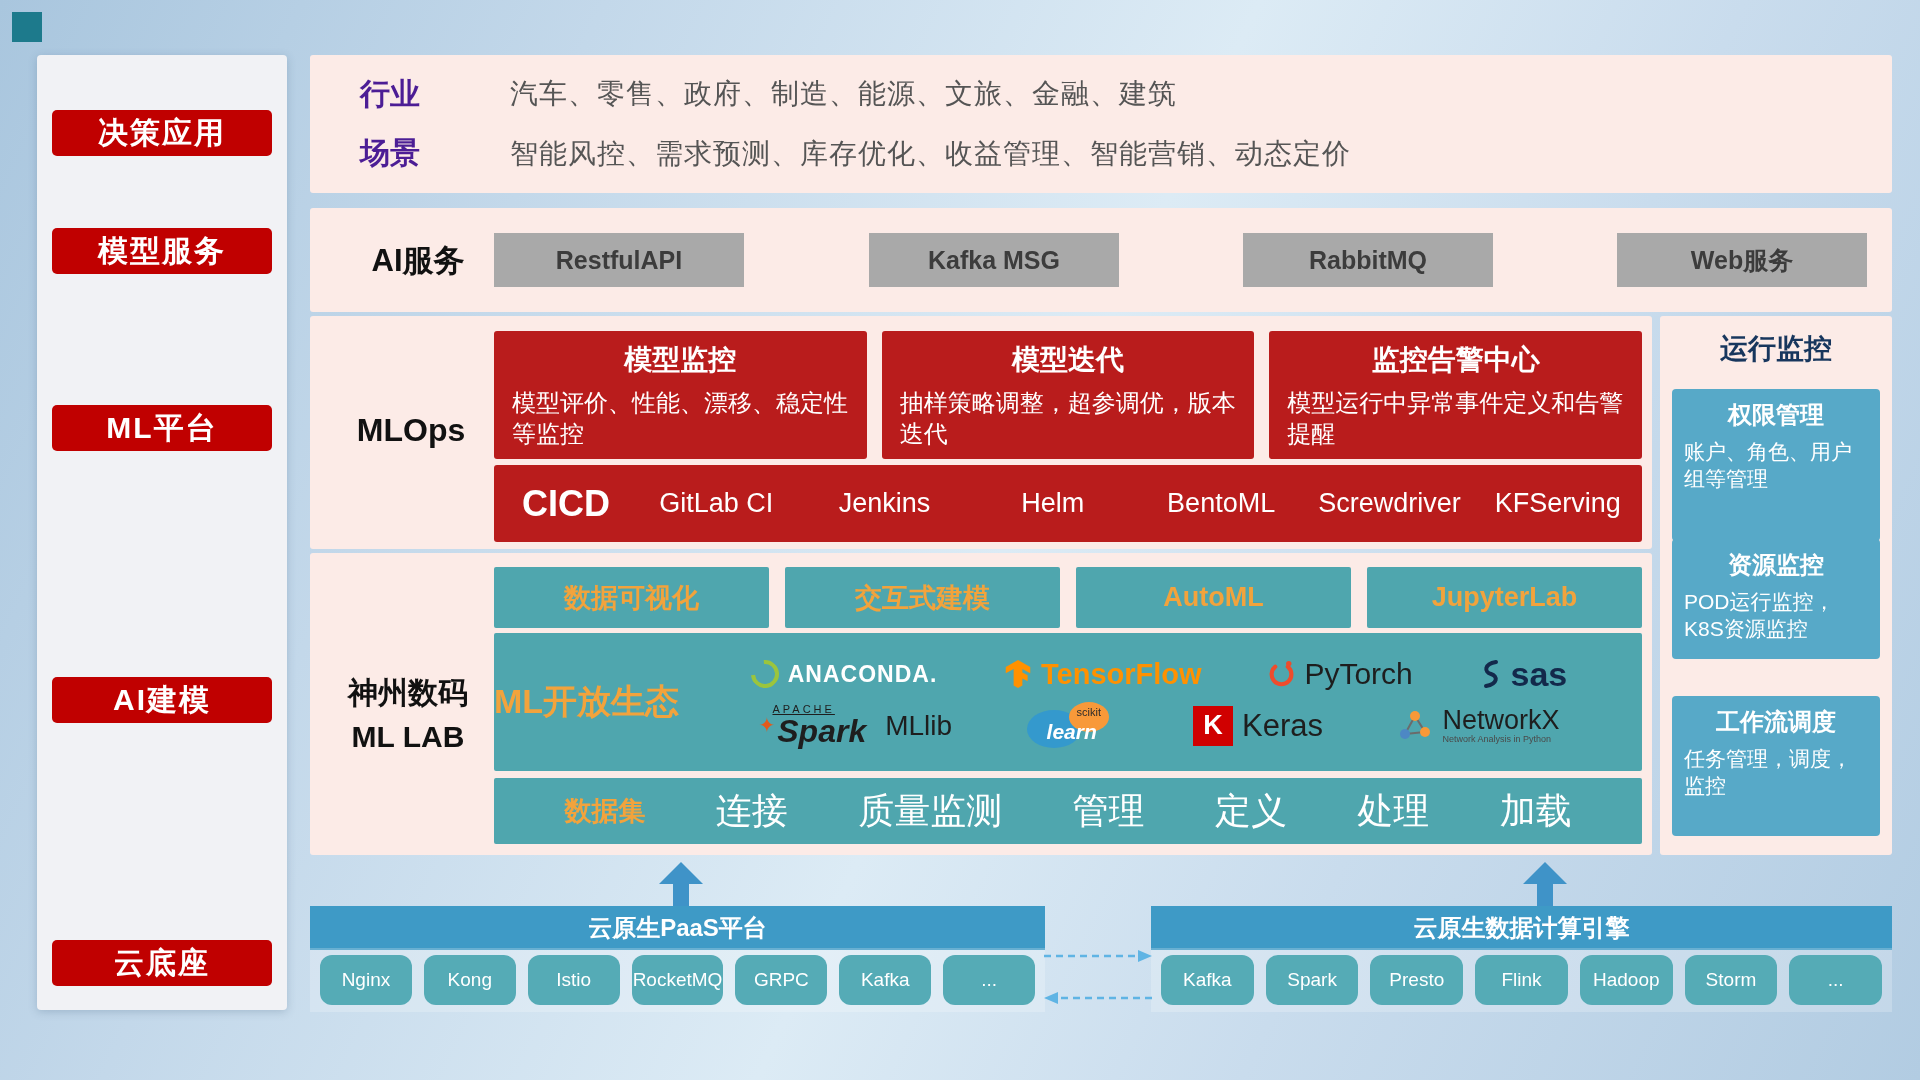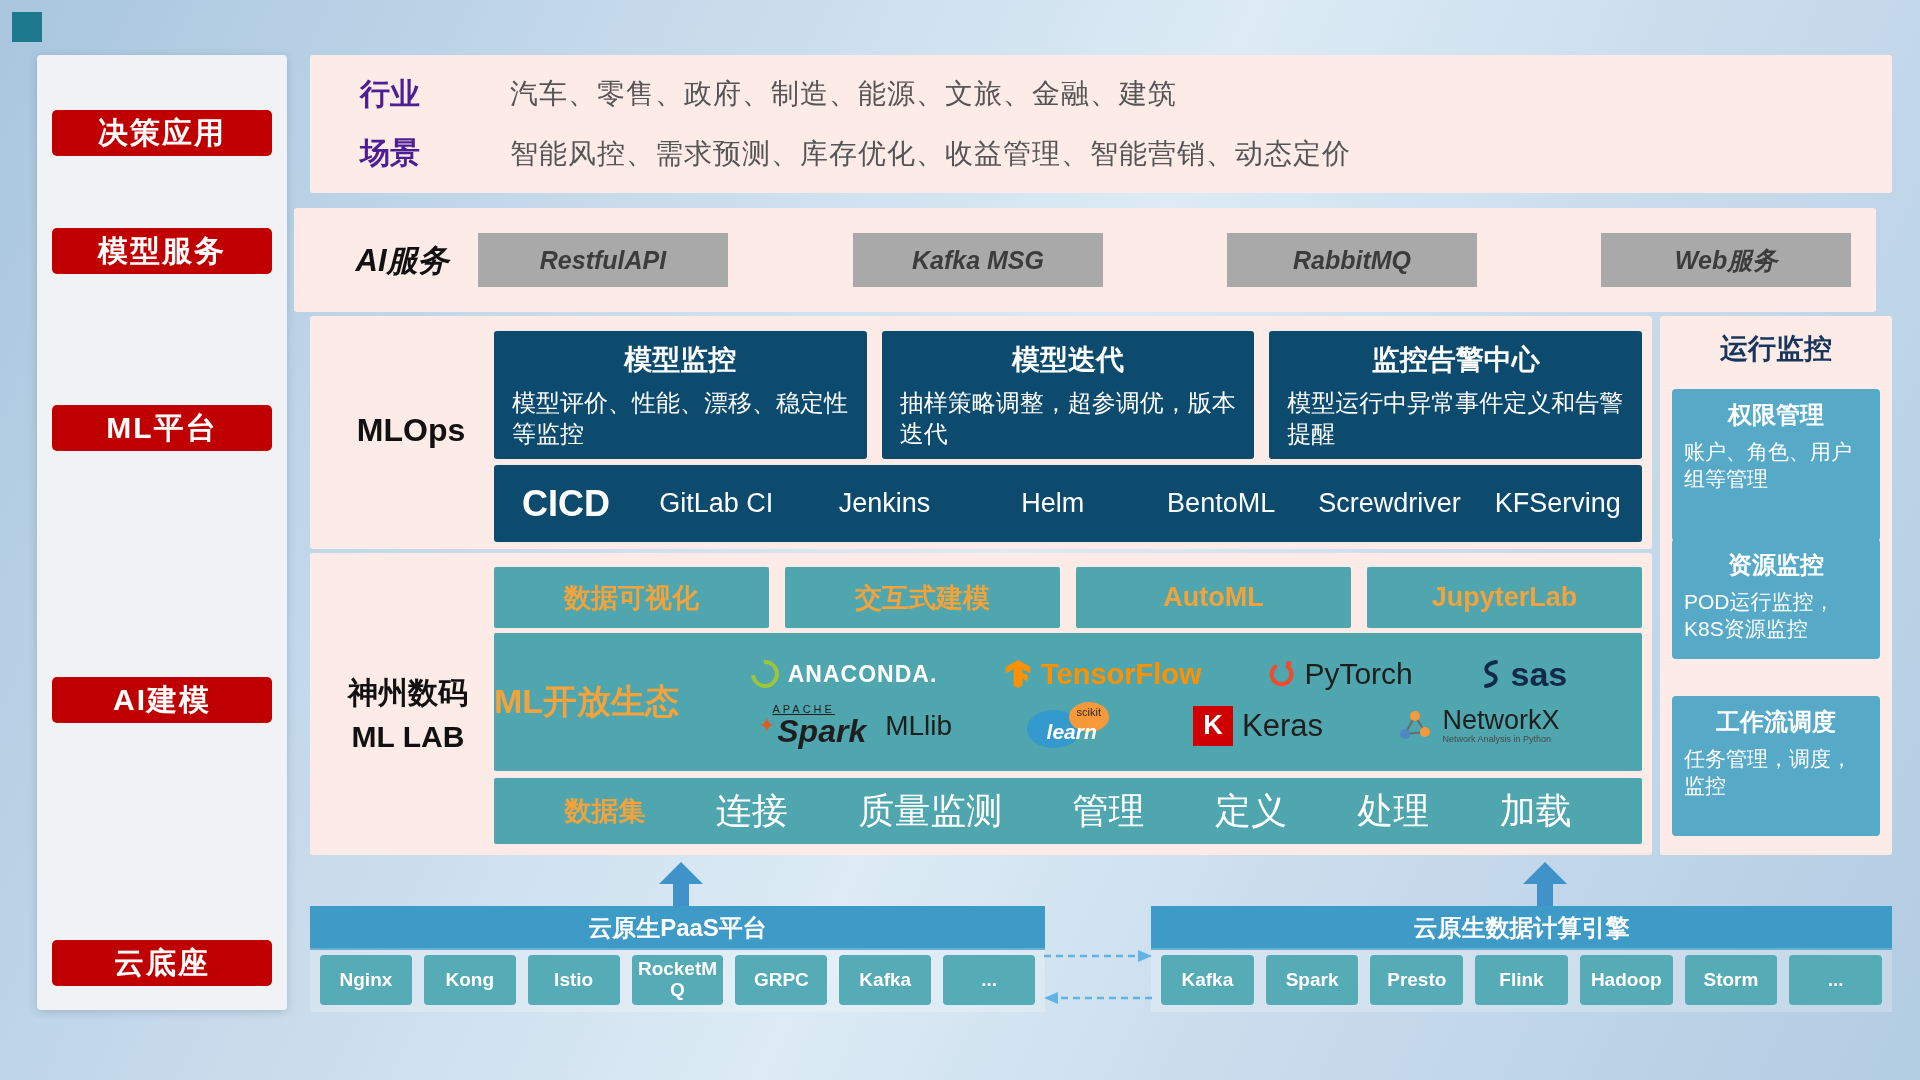--- a/index.html
+++ b/index.html
@@ -16,29 +16,29 @@
   .red-btn { position:absolute; left:52px; width:220px; height:46px; background:#c00000;
     color:#fff; font-size:30px; font-weight:bold; letter-spacing:2px; border-radius:5px;
     display:flex; align-items:center; justify-content:center; }
   
   .panel { position:absolute; background:#fcebe7; border-radius:3px; }
   .top-panel { left:310px; top:55px; width:1582px; height:138px;
     display:flex; flex-direction:column; justify-content:space-evenly; padding-left:50px; }
   .trow { display:flex; align-items:center; }
   .tlabel { width:150px; font-size:30px; font-weight:bold; color:#4c1d95; }
   .tvalue { font-size:28px; color:#555; letter-spacing:1px; }
-  .ai-panel { left:294px; top:208px; width:1582px; height:104px;font-style:italic; }
+  .ai-panel { left:310px; top:208px; width:1582px; height:104px; }
   .section-label { position:absolute; font-weight:bold; color:#111; text-align:center; }
   .ai-label { left:38px; top:32px; width:140px; font-size:31px; }
   .gray-btn { position:absolute; top:25px; width:250px; height:54px; background:#a9a9a9;
     color:#3c3c3c; font-weight:bold; font-size:25px; display:flex; align-items:center; justify-content:center; }
   .mlops-panel { left:310px; top:316px; width:1342px; height:233px; }
   .mlops-label { left:28px; top:96px; width:146px; font-size:32px; }
   .cards-row { position:absolute; left:184px; top:15px; width:1148px; height:128px; display:flex; gap:15px; }
-  .blue { background:#0c4a6e; color:#fff; border-radius:3px; }
+  .blue { background:#b91c1c; color:#fff; border-radius:3px; }
   .card { flex:1; padding:10px 18px; }
   .card-title { text-align:center; font-size:28px; font-weight:bold; margin-bottom:8px; }
   .card-desc { font-size:24px; line-height:1.3; }
   .cicd-bar { position:absolute; left:184px; top:149px; width:1148px; height:77px; display:flex; align-items:center; }
   .cicd-label { font-size:36px; font-weight:bold; padding:0 22px 0 28px; }
   .cicd-item { flex:1; text-align:center; font-size:27px; word-break:break-all; line-height:1.1; padding:0 12px; }
   .mllab-panel { left:310px; top:553px; width:1342px; height:302px; }
   .mllab-label { left:14px; top:118px; width:168px; font-size:30px; line-height:1.45; }
   .tools-row { position:absolute; left:184px; top:14px; width:1148px; height:61px; display:flex; gap:16px; }
   .tool-box { flex:1; background:#4fa6ae; border-radius:2px; display:flex; align-items:center; justify-content:center;
@@ -79,21 +79,21 @@
   .monitor-title { position:absolute; top:14px; left:0; right:0; text-align:center; color:#17365d; font-weight:bold; font-size:28px; }
   .mon-card { position:absolute; left:12px; width:208px; background:#57a9c8; border-radius:4px; color:#fff; padding:10px 12px; }
   .mon-title { text-align:center; font-weight:bold; font-size:24px; margin-bottom:7px; }
   .mon-desc { font-size:21px; line-height:1.3; }
   
   .up-arrow { position:absolute; top:862px; }
   .bar { position:absolute; top:906px; height:44px; background:#3e9ac6; color:#fff;
     display:flex; align-items:center; justify-content:center; font-size:24px; font-weight:bold; }
   .strip { position:absolute; top:948px; height:64px; background:rgba(255,255,255,.22);
     display:flex; gap:12px; padding:7px 10px; }
-  .chip { flex:1; background:#55abb6; color:#fff; font-weight:bold; font-size:19px; border-radius:4px;
+  .chip { flex:1; background:#55abb6; color:#fff; font-weight:normal; font-size:19px; border-radius:12px;
     display:flex; align-items:center; justify-content:center; text-align:center; word-break:break-all; line-height:1.1; }
   .dashed-arrows { position:absolute; left:1040px; top:938px; }
 </style>
 </head>
 <body>
 
 <div class="stage">
 
   <div class="corner"></div>
 

